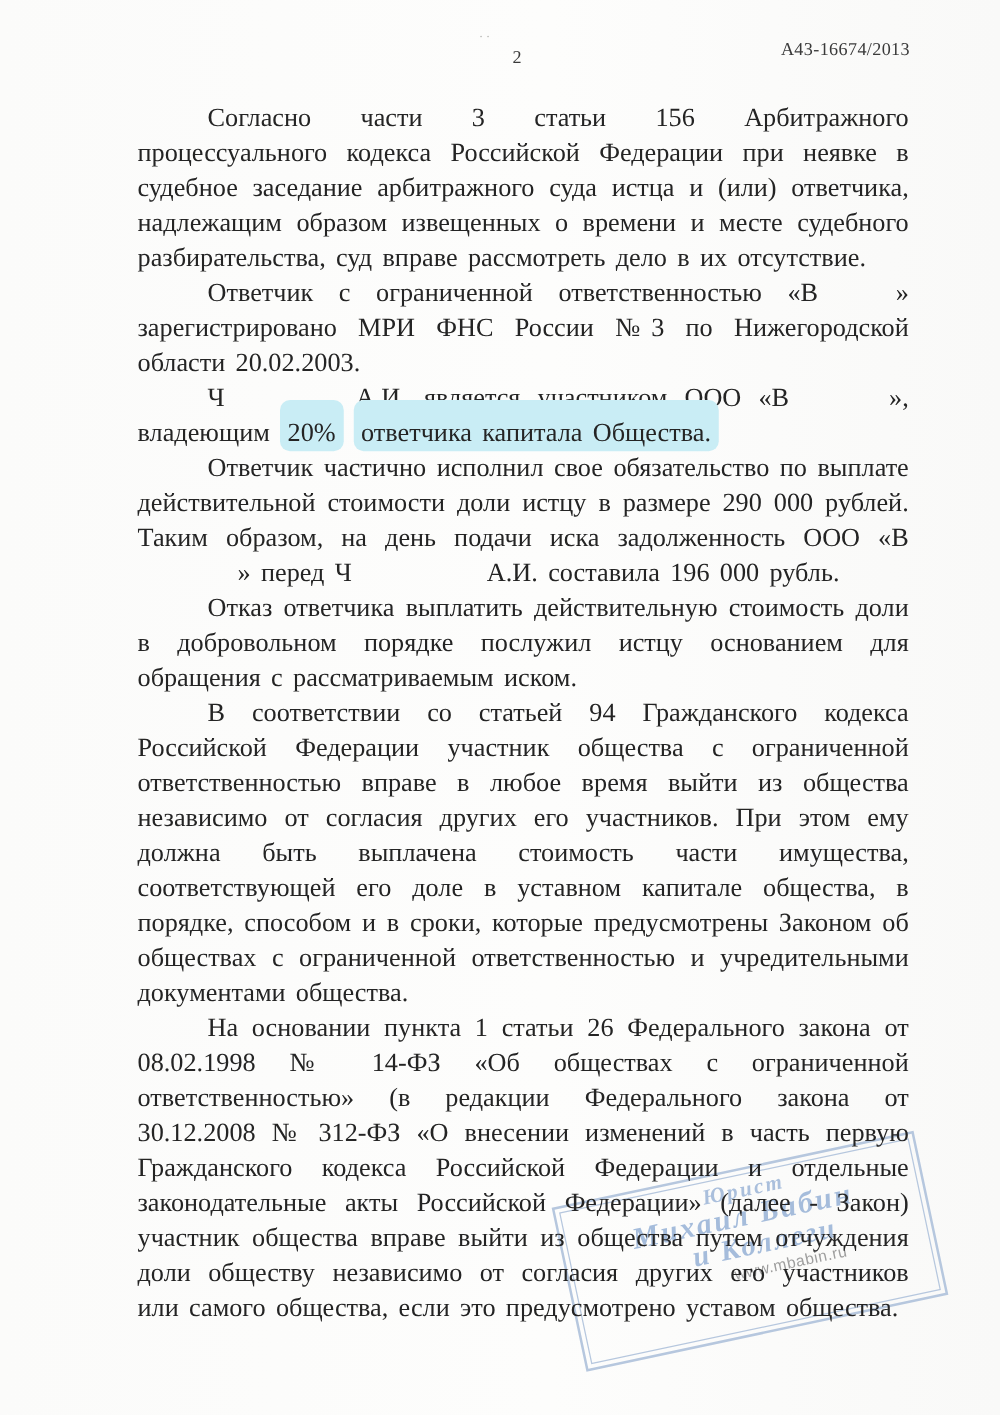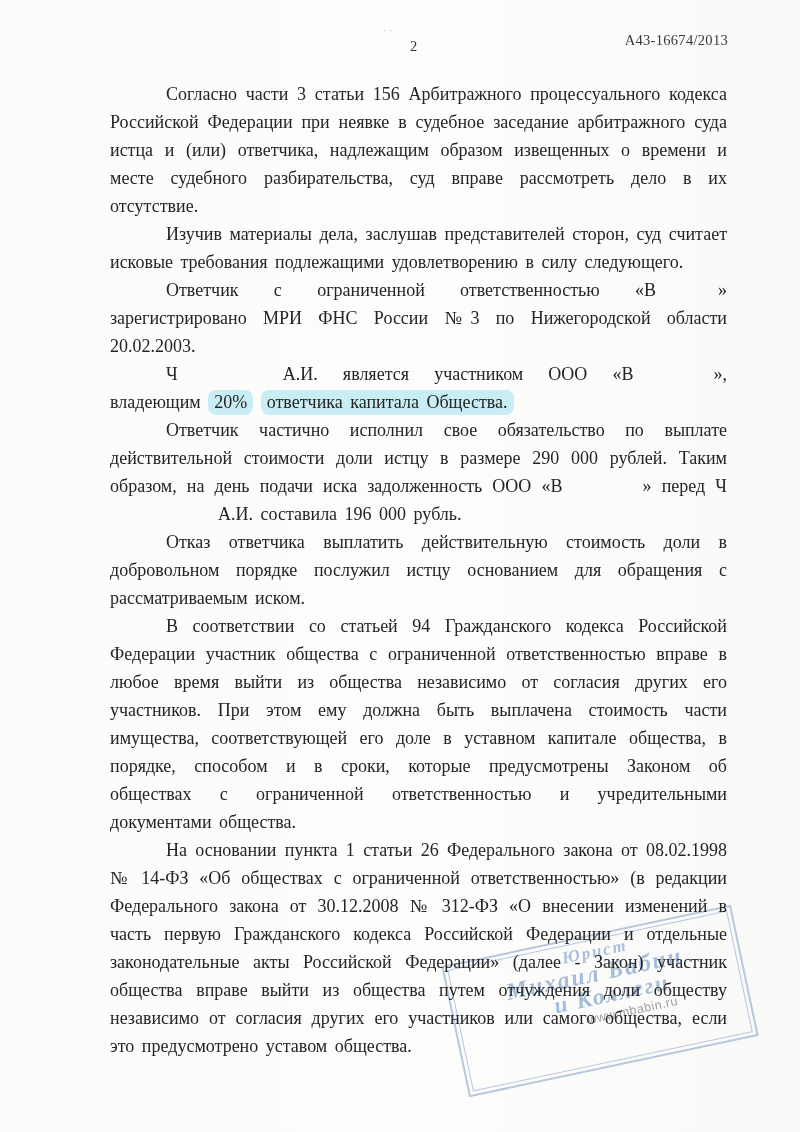--- a/index.html
+++ b/index.html
@@ -20,33 +20,33 @@
     position: absolute; top: 32px; right: 72px;
     font-size: 14.5px; color: #3a3a3a; letter-spacing: 0.3px;
   }
   .scan-artifact-dots {
     position: absolute; top: 24px; left: 383px;
     font-size: 11px; color: #b9b9b6; letter-spacing: 2px;
   }
   .doc-text {
     position: absolute; left: 110px; top: 80px; width: 617px;
     z-index: 2;
-    font-size: 18px; line-height: 28px;
+    font-size: 21px; line-height: 28px;
     word-spacing: 3px;
   }
   .doc-text p {
     margin: 0;
     text-indent: 56px;
     text-align: justify;
   }
   .gap { display: inline-block; height: 1px; }
   .hl {
     background: #c9edf5;
     border-radius: 8px;
-    padding: 2px 6px 3px 6px;
+    padding: 14px 6px 3px 6px;
     box-decoration-break: clone;
     margin-top: 16px;
     -webkit-box-decoration-break: clone;
   }
   .stamp {
     position: absolute; left: 452px; top: 934px;
     width: 292px; height: 130px;
     z-index: 1;
     border: 2px solid #b6c7de;
     transform: rotate(-12deg);
@@ -94,21 +94,20 @@
     <div class="stamp-inner">
       <div class="stamp-line1">Юрист</div>
       <div class="stamp-line2">Михаил Бабин</div>
       <div class="stamp-line3">и Коллеги</div>
       <div class="stamp-url">www.mbabin.ru</div>
     </div>
   </div>
 
   <div class="doc-text">
       <p><span class="txt">Согласно части 3 статьи 156 Арбитражного процессуального кодекса Российской Федерации при неявке в судебное заседание арбитражного суда истца и (или) ответчика, надлежащим образом извещенных о времени и месте судебного разбирательства, суд вправе рассмотреть дело в их отсутствие.</span></p>
-      <p><span class="txt">Изучив материалы дела, заслушав представителей сторон, суд считает исковые требования подлежащими удовлетворению в силу следующего.</span></p>
       <p><span class="txt">Ответчик с ограниченной ответственностью «В</span><span class="gap" style="width: 62px;"></span><span class="txt">» зарегистрировано МРИ ФНС России №3 по Нижегородской области 20.02.2003.</span></p>
       <p><span class="txt">Ч</span><span class="gap" style="width: 105px;"></span><span class="txt">А.И. является участником ООО «В</span><span class="gap" style="width: 80px;"></span><span class="txt">», владеющим </span><span class="hl">20%</span><span class="txt"> </span><span class="hl">ответчика капитала Общества.</span></p>
       <p><span class="txt">Ответчик частично исполнил свое обязательство по выплате действительной стоимости доли истцу в размере 290 000 рублей. Таким образом, на день подачи иска задолженность ООО «В</span><span class="gap" style="width: 80px;"></span><span class="txt">» перед Ч</span><span class="gap" style="width: 108px;"></span><span class="txt">А.И. составила 196 000 рубль.</span></p>
       <p><span class="txt">Отказ ответчика выплатить действительную стоимость доли в добровольном порядке послужил истцу основанием для обращения с рассматриваемым иском.</span></p>
       <p><span class="txt">В соответствии со статьей 94 Гражданского кодекса Российской Федерации участник общества с ограниченной ответственностью вправе в любое время выйти из общества независимо от согласия других его участников. При этом ему должна быть выплачена стоимость части имущества, соответствующей его доле в уставном капитале общества, в порядке, способом и в сроки, которые предусмотрены Законом об обществах с ограниченной ответственностью и учредительными документами общества.</span></p>
       <p><span class="txt">На основании пункта 1 статьи 26 Федерального закона от 08.02.1998 № 14-ФЗ «Об обществах с ограниченной ответственностью» (в редакции Федерального закона от 30.12.2008 № 312-ФЗ «О внесении изменений в часть первую Гражданского кодекса Российской Федерации и отдельные законодательные акты Российской Федерации» (далее - Закон) участник общества вправе выйти из общества путем отчуждения доли обществу независимо от согласия других его участников или самого общества, если это предусмотрено уставом общества.</span></p>
     </div>
 
 </div>
 

